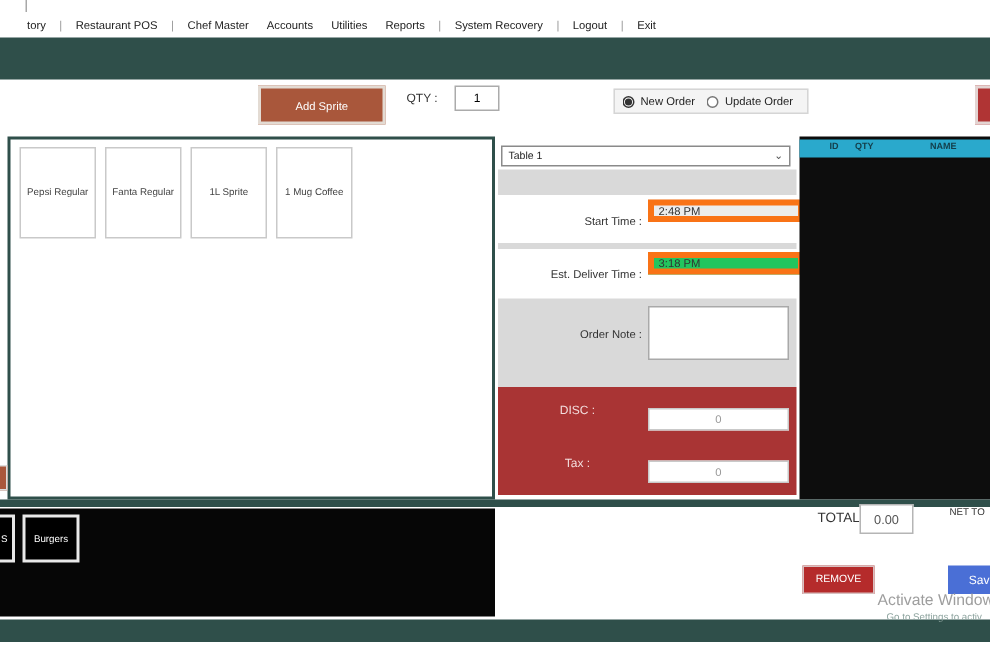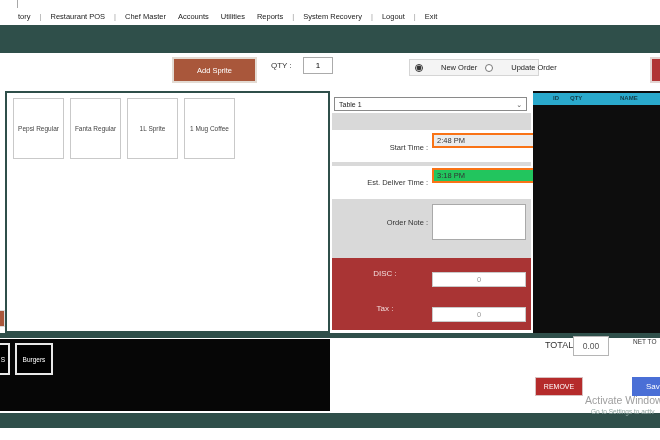--- a/index.html
+++ b/index.html
@@ -26,21 +26,21 @@
   
   .btn { display:flex; align-items:center; justify-content:center; color:#fff; cursor:pointer; }
   .add-product { left:172px; top:57px; width:85px; height:26px; background:#A9573B; border:2px solid #E3DBD3; font-size:7.5px; }
   .qty-label { left:271px; top:61px; font-size:8px; color:#333; }
   .qty-input { left:303px; top:57px; width:30px; height:17px; border:1px solid #ABABAB; font-size:8px; text-align:center; font-family:"Liberation Sans",sans-serif; }
   .add-table { left:340px; top:57px; width:66px; height:32px; background:#1F9E1F; font-size:8px; }
   .radio-panel {
     left:409px; top:59px; width:130px; height:17px; background:#F4F4F4; border:1px solid #D5D5D5;
     display:flex; align-items:center; padding:0 5px; font-size:7.5px; color:#222; gap:8px;
   }
-  .radio-panel label { display:flex; align-items:center; gap:18px; cursor:pointer; white-space:nowrap; }
+  .radio-panel label { display:flex; align-items:center; gap:4px; cursor:pointer; white-space:nowrap; }
   .radio-panel input { width:8px; height:8px; margin:0; accent-color:#333; }
   .red-cut-btn-top { left:650px; top:57px; width:16px; height:26px; background:#B03434; border:2px solid #E3D4D2; }
 
   
   .products-panel { left:5px; top:91px; width:325px; height:242px; background:#fff; border:2px solid #2F4F4A; }
   .tiles-row { display:flex; gap:6px; padding:5px 6px; }
   .product-tile {
     width:51px; height:61px; border:1px solid #C9C9C9; background:#fff;
     display:flex; align-items:center; justify-content:center; text-align:center;
     font-size:6.5px; color:#444; padding:2px; cursor:pointer;
@@ -55,21 +55,21 @@
   }
   .chevron { font-size:7px; color:#555; line-height:1; }
   .gray-band1 { left:0; top:19px; width:199px; height:17px; background:#D9D9D9; }
   .gray-div   { left:0; top:68px; width:199px; height:4px;  background:#D9D9D9; }
   .gray-sec   { left:0; top:105px; width:199px; height:59px; background:#D9D9D9; }
   .fld-label { width:90px; text-align:right; font-size:7.5px; color:#333; left:6px; }
   .lbl-start { top:49px; }
   .lbl-est   { top:84px; }
   .lbl-note  { top:124px; }
   .fld-input {
-    left:100px; width:104px; height:15px; border:2px solid #f97316; font-size:7.5px;
+    left:100px; width:104px; height:15px; border:4px solid #f97316; font-size:7.5px;
     padding:0 3px; font-family:"Liberation Sans",sans-serif; color:#333;
   }
   .in-start { top:39px; background:#ECECEC; }
   .in-est   { top:74px; background:#22c55e; }
   .side-note-area { left:100px; top:110px; width:94px; height:36px; border:1px solid #A9A9A9; resize:none; font-family:"Liberation Sans",sans-serif; font-size:7px; }
   .red-sec { left:0; top:164px; width:199px; height:72px; background:#A93434; }
   .red-lbl { width:90px; text-align:center; font-size:8px; color:#F2DCDC; left:8px; }
   .lbl-disc { top:175px; }
   .lbl-tax  { top:210px; }
   .red-input { left:100px; width:94px; height:15px; border:1px solid #C9C9C9; background:#fff;

